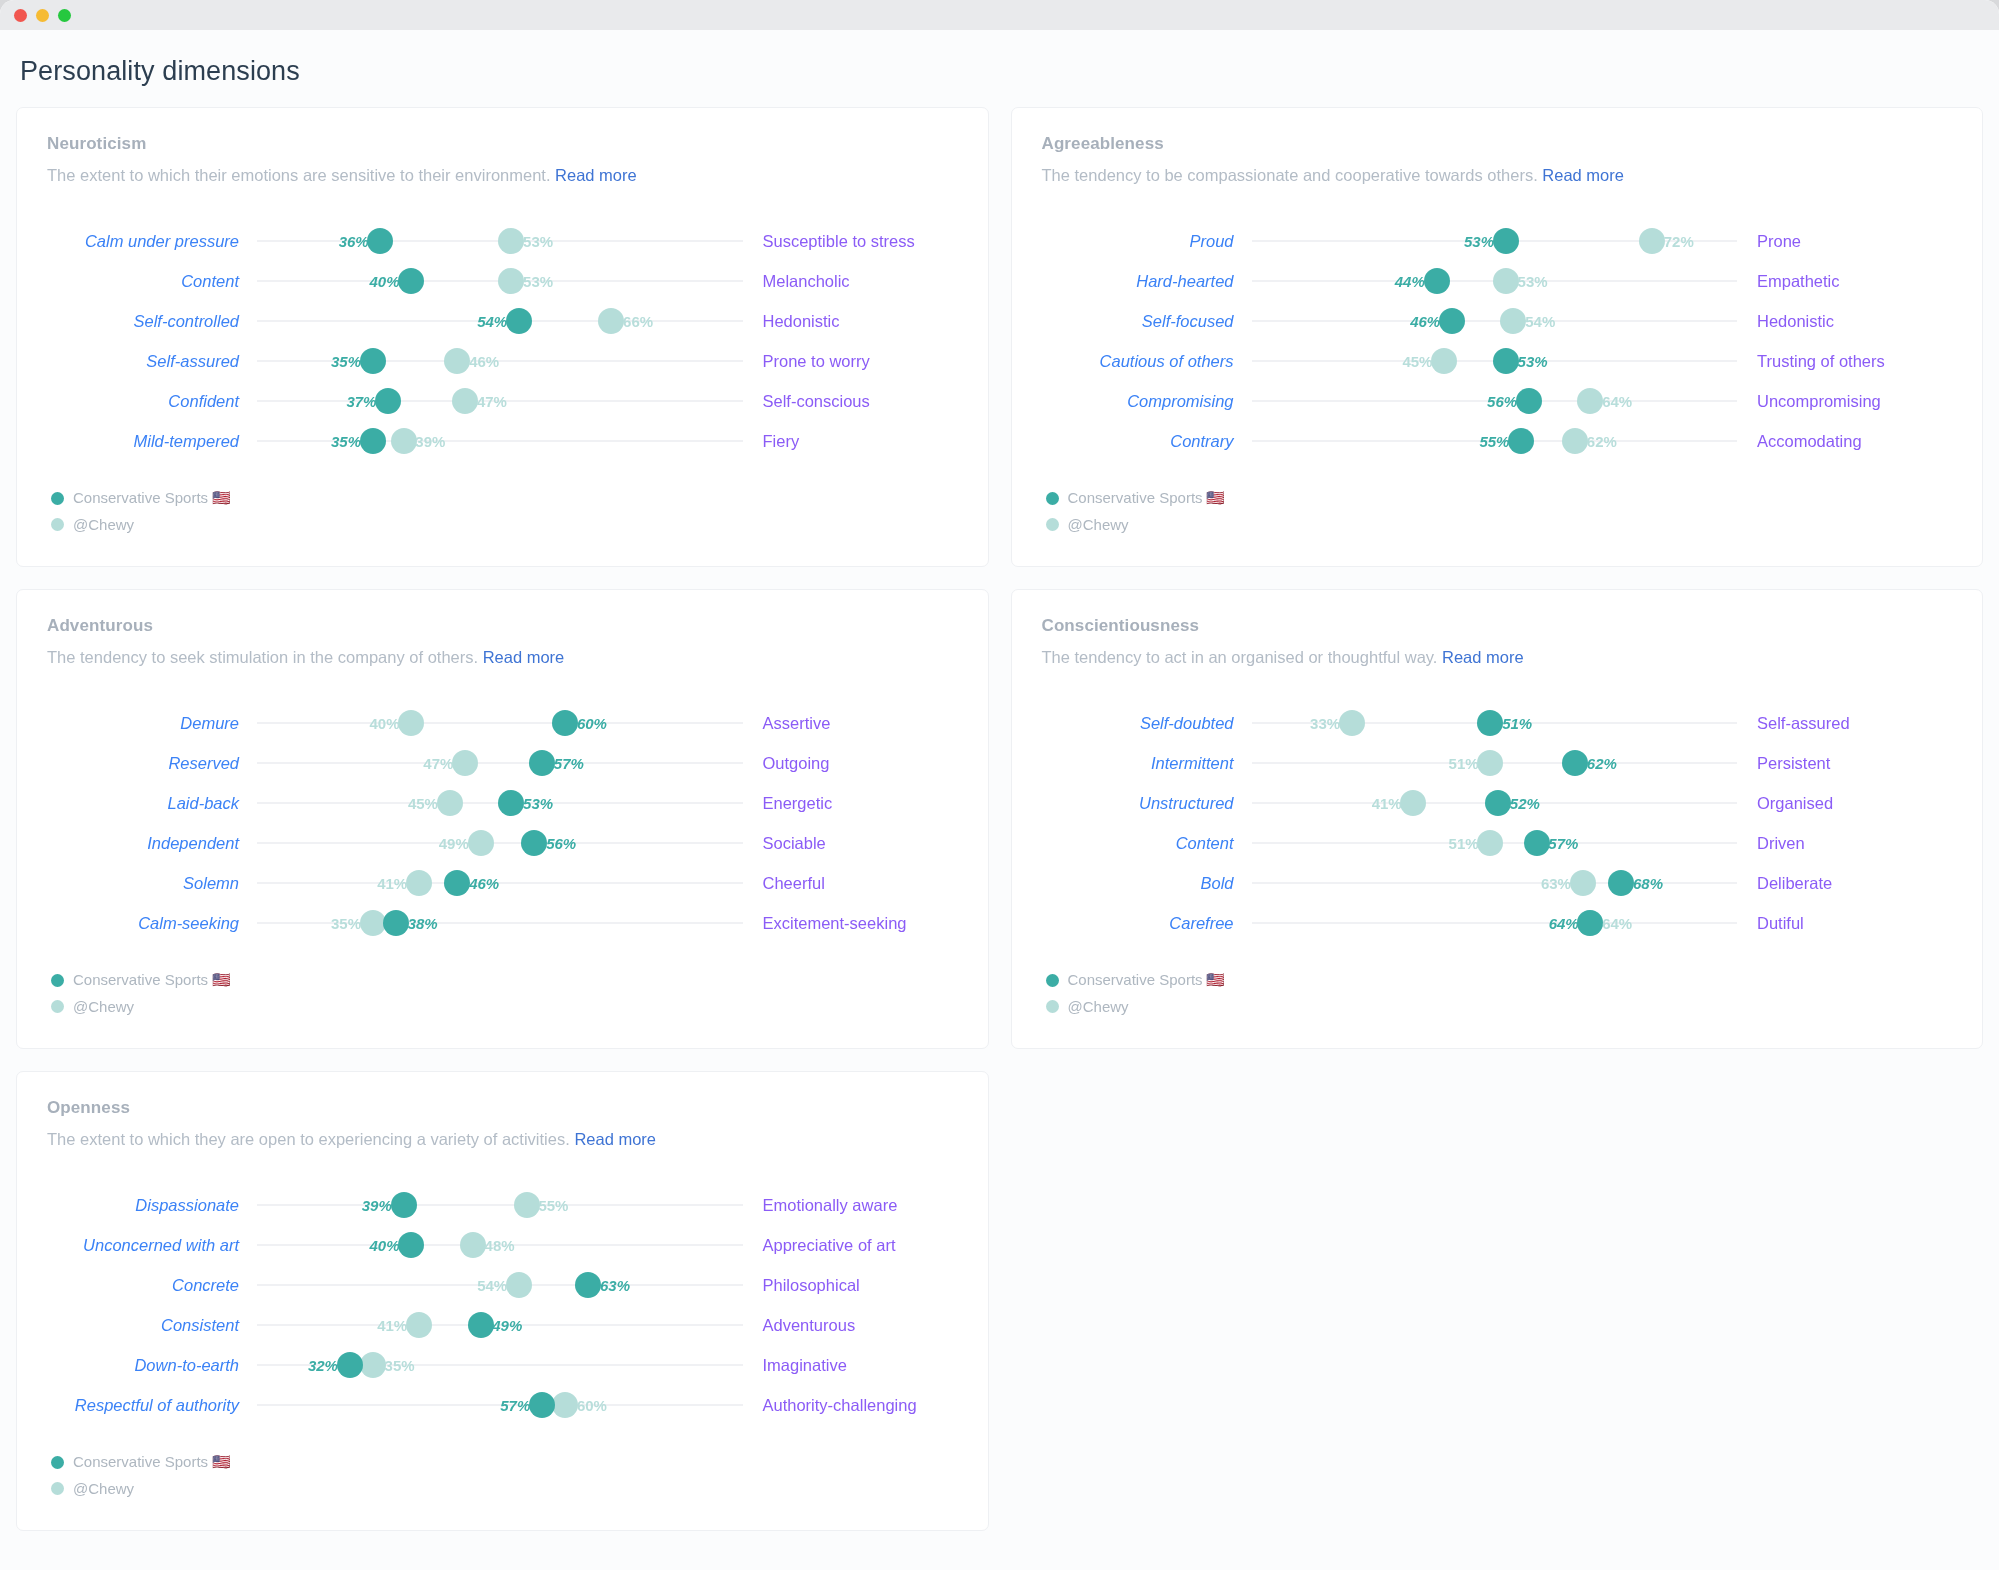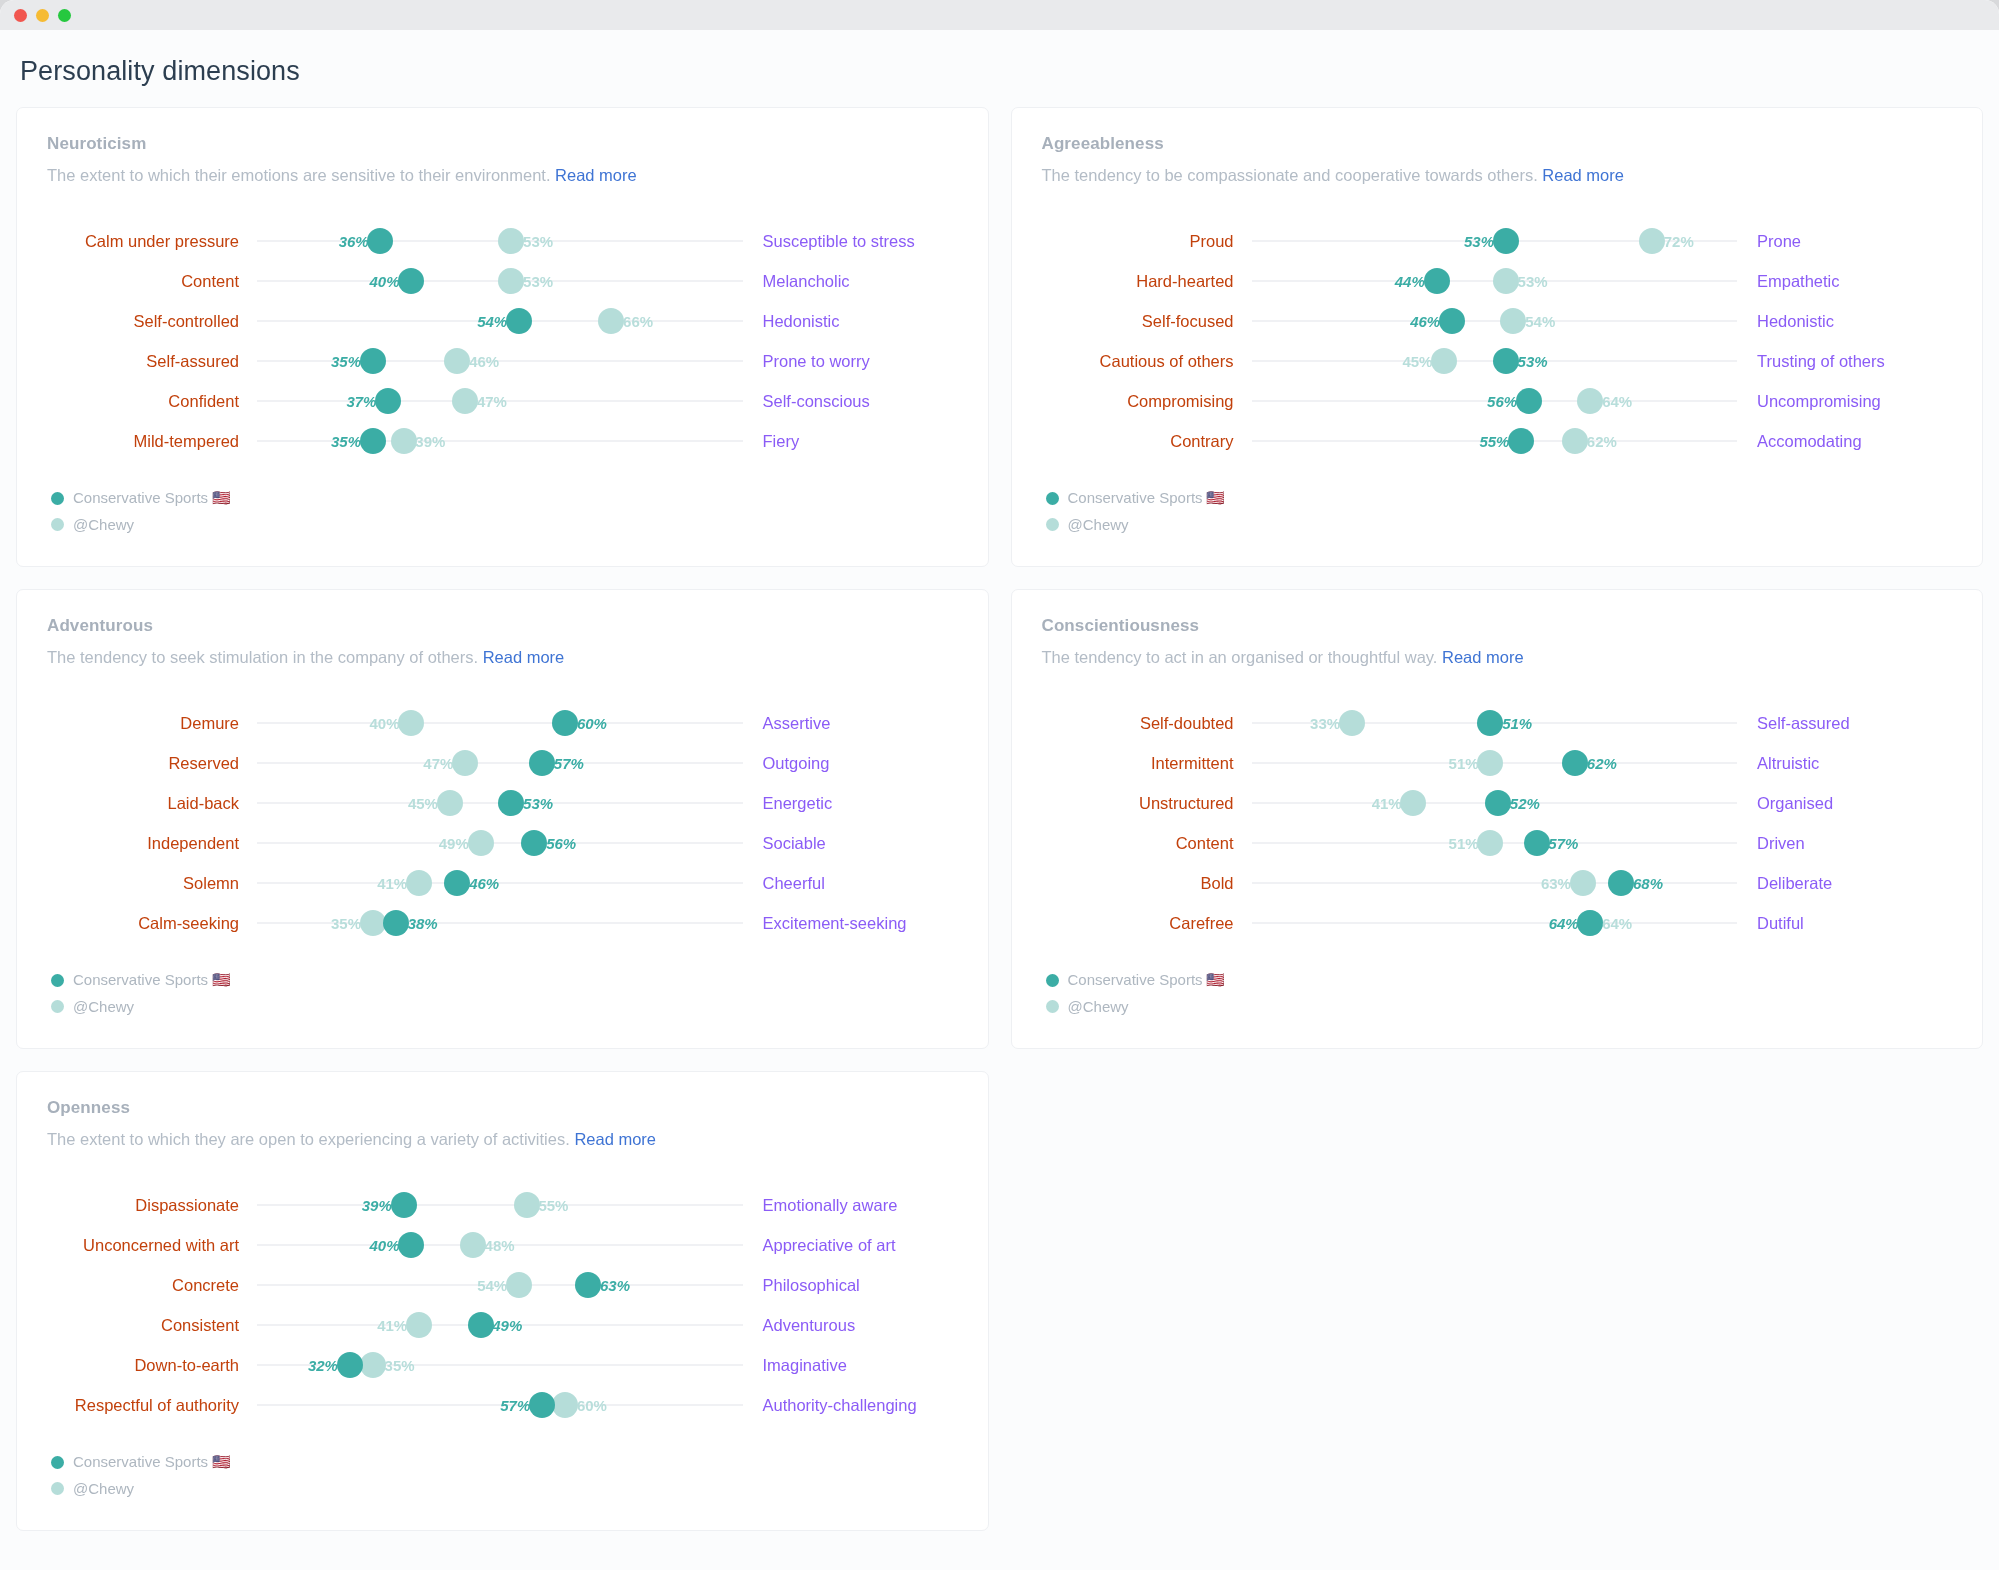--- a/index.html
+++ b/index.html
@@ -56,21 +56,21 @@
   .rows { display: flex; flex-direction: column; }
   .row {
     display: grid;
     grid-template-columns: 210px 1fr 215px;
     align-items: center;
     height: 40px;
     gap: 0;
   }
   .row-left {
     text-align: right; padding-right: 18px;
-    font-size: 16.5px; color: #c2410c; line-height: 1.22;
+    font-size: 16.5px; color: #3b82f6; line-height: 1.22; font-style: italic;
   }
   .row-right {
     text-align: left; padding-left: 20px;
     font-size: 16.5px; color: #8b5cf6; line-height: 1.22;
   }
   .track {
     position: relative; height: 40px;
   }
   .track::before {
     content: ""; position: absolute;
@@ -361,21 +361,21 @@
               <div class="row-right">Self-assured</div>
             </div>
             <div class="row">
               <div class="row-left">Intermittent</div>
               <div class="track">
                 <span class="marker b" style="left: 49.2075%;"></span>
                 <span class="marker a" style="left: 66.6415%;"></span>
                 <span class="vlabel a right" style="left: 68.2415%;">62%</span>
                 <span class="vlabel b left" style="left: 47.6075%;">51%</span>
               </div>
-              <div class="row-right">Altruistic</div>
+              <div class="row-right">Persistent</div>
             </div>
             <div class="row">
               <div class="row-left">Unstructured</div>
               <div class="track">
                 <span class="marker b" style="left: 33.3585%;"></span>
                 <span class="marker a" style="left: 50.7925%;"></span>
                 <span class="vlabel a right" style="left: 52.3925%;">52%</span>
                 <span class="vlabel b left" style="left: 31.7585%;">41%</span>
               </div>
               <div class="row-right">Organised</div>

